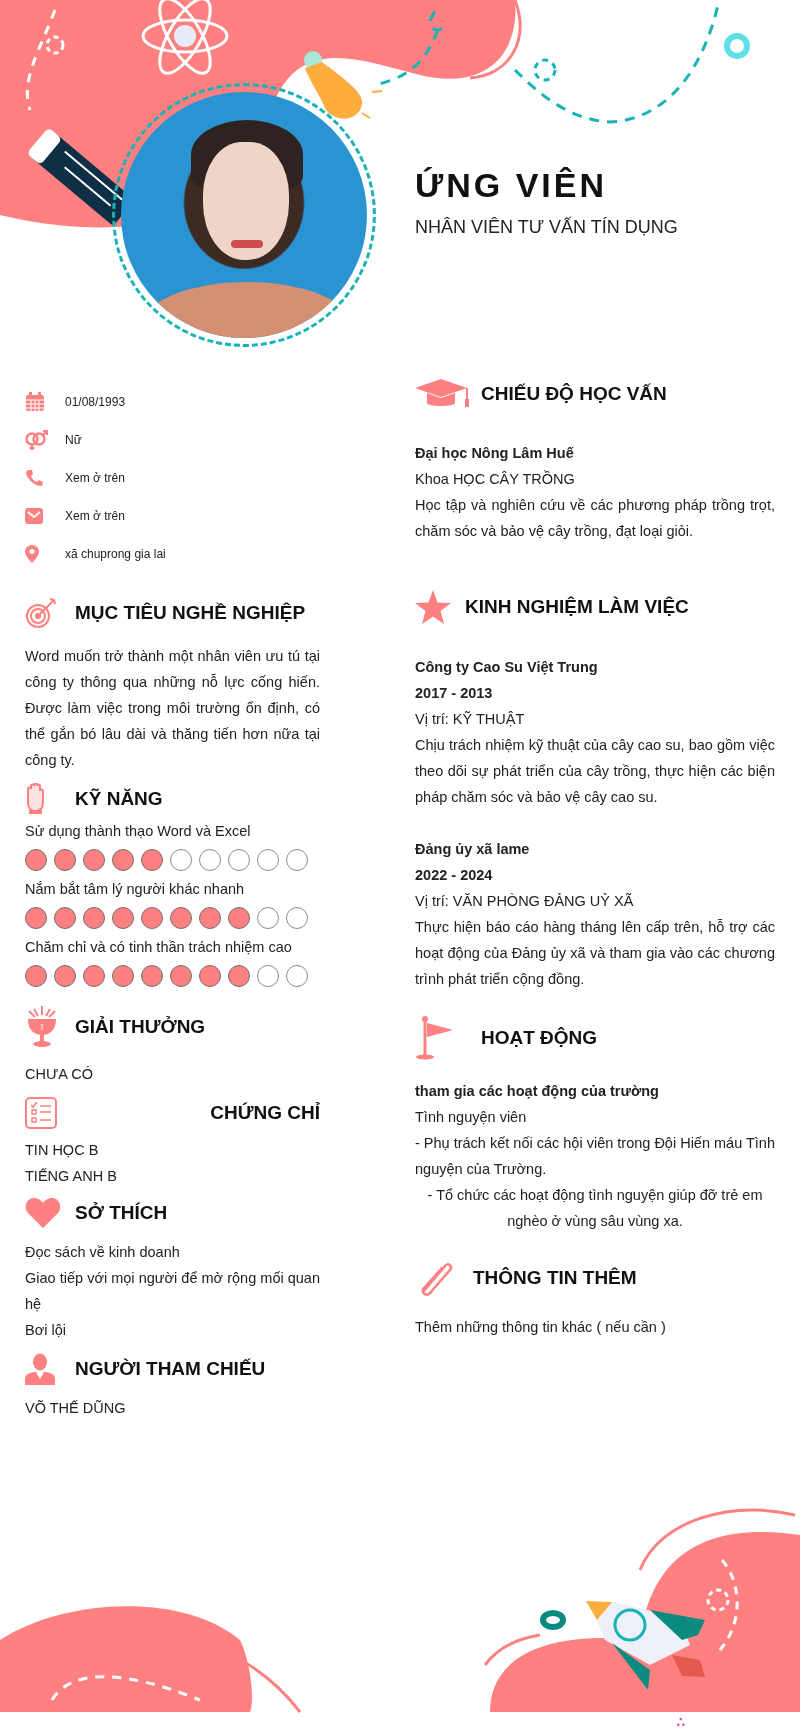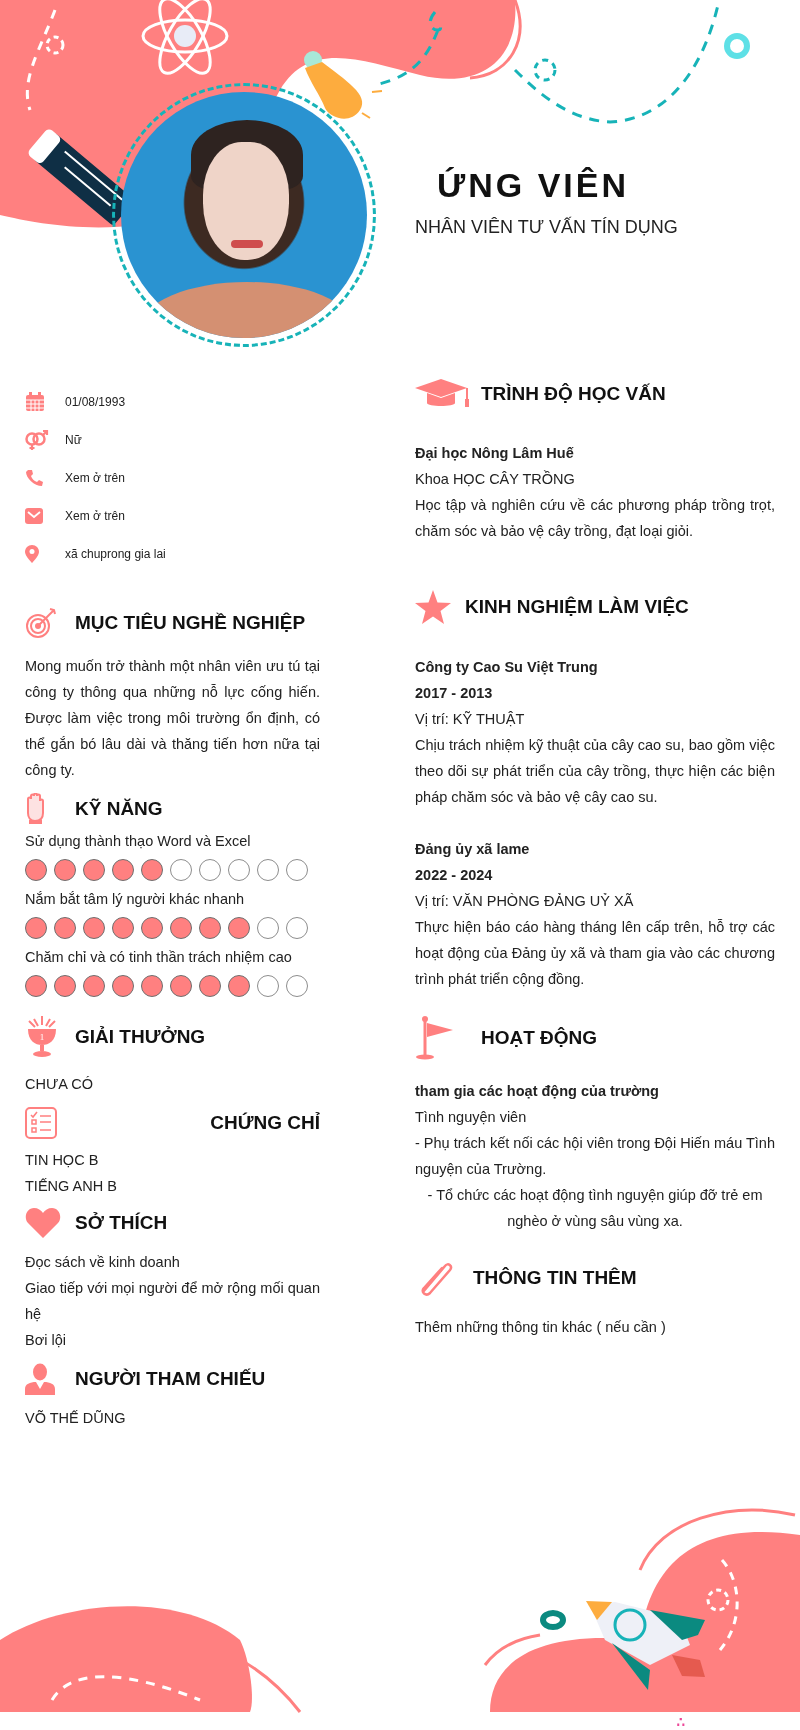--- a/index.html
+++ b/index.html
@@ -1,19 +1,19 @@
 <!DOCTYPE html>
 <html><head>
 <meta charset="utf-8">
 <style>
   * { box-sizing: border-box; margin: 0; padding: 0; }
   html, body { width: 800px; height: 1730px; background: #ffffff; overflow: hidden; }
   body { position: relative; font-family: "Liberation Sans", "DejaVu Sans", sans-serif; color: #222; }
   .deco { position: absolute; left: 0; top: 0; pointer-events: none; }
-  .header-title { position: absolute; left: 437px; top: 166px; font-size: 34px; font-weight: bold; letter-spacing: 3px; color: #111; }
+  .header-title { position: absolute; left: 415px; top: 166px; font-size: 34px; font-weight: bold; letter-spacing: 3px; color: #111; }
   .header-sub { position: absolute; left: 415px; top: 217px; font-size: 18px; color: #222; }
   .avatar-wrap { position: absolute; left: 112px; top: 83px; width: 264px; height: 264px; border-radius: 50%; border: 3px dashed #17b3b8; padding: 6px; }
   .avatar { width: 100%; height: 100%; border-radius: 50%; background: radial-gradient(ellipse at 50% 45%, #f1d6cc 0 22%, #3d2a22 23% 34%, #2a93d1 35% 100%); position: relative; overflow: hidden; }
   .avatar .face { position: absolute; left: 82px; top: 50px; width: 86px; height: 118px; border-radius: 45% 45% 48% 48%; background: #efd4c8; }
   .avatar .hair { position: absolute; left: 70px; top: 28px; width: 112px; height: 70px; border-radius: 50% 50% 20% 20%; background: #2e2320; }
   .avatar .lips { position: absolute; left: 110px; top: 148px; width: 32px; height: 8px; border-radius: 6px; background: #cf4d4d; }
   .avatar .body { position: absolute; left: 20px; top: 190px; width: 212px; height: 90px; border-radius: 50% 50% 0 0; background: #d49072; }
 
   .col-left { position: absolute; left: 25px; top: 383px; width: 295px; }
   .col-right { position: absolute; left: 415px; top: 378px; width: 360px; }
@@ -149,33 +149,33 @@
       <span class="ic">
         <svg width="14" height="18" viewBox="0 0 14 18">
             <path d="M7 0 C11 0 14 3 14 7 C14 11 7 18 7 18 C7 18 0 11 0 7 C0 3 3 0 7 0 Z" fill="#ff8080"></path>
             <circle cx="7" cy="6.5" r="2.5" fill="#fff"></circle>
           </svg>
       </span>
       <span class="txt">xã chuprong gia lai</span>
     </div>
   </div>
 
-  <div style="margin-top:34px;">
+  <div style="margin-top:24px;">
     <div class="sec-head">
       <span class="ic">
         <svg width="32" height="32" viewBox="0 0 32 32">
             <circle cx="13" cy="19" r="11" stroke="#ff8080" stroke-width="2" fill="none"></circle>
             <circle cx="13" cy="19" r="7" stroke="#ff8080" stroke-width="2" fill="none"></circle>
             <circle cx="13" cy="19" r="3" fill="#ff8080"></circle>
             <path d="M13 19 L29 3 M25 2 L29 3 L30 7" stroke="#ff8080" stroke-width="2" fill="none"></path>
           </svg>
       </span>
       <h2>MỤC TIÊU NGHỀ NGHIỆP</h2>
     </div>
-    <p class="para">Mong muốn trở thành một nhân viên ưu tú tại công ty thông qua những nỗ lực cống hiến. Được làm việc trong môi trường ổn định, có thể gắn bó lâu dài và thăng tiến hơn nữa tại công ty.</p>
+    <p class="para">Word muốn trở thành một nhân viên ưu tú tại công ty thông qua những nỗ lực cống hiến. Được làm việc trong môi trường ổn định, có thể gắn bó lâu dài và thăng tiến hơn nữa tại công ty.</p>
   </div>
 
   <div style="margin-top:10px;">
     <div class="sec-head" style="margin-bottom:8px;">
       <span class="ic">
         <svg width="24" height="32" viewBox="0 0 24 32">
             <path d="M3 12 V6 C3 4 6 4 6 6 V3 C6 1 9 1 9 3 V2 C9 0 12 0 12 2 V3 C12 1 15 1 15 3 V8 C15 6 18 6 18 8 V20 C18 26 14 28 10 28 C5 28 3 24 3 20 Z" fill="#fde2e2" stroke="#ff8080" stroke-width="2"></path>
             <rect x="4" y="27" width="13" height="4" fill="#ff8080"></rect>
           </svg>
       </span>
@@ -289,21 +289,21 @@
   <div>
     <div class="sec-head" style="margin-bottom:30px;">
       <span class="ic" style="width:66px;">
         <svg width="56" height="32" viewBox="0 0 56 32">
             <path d="M0 10 L26 1 L52 10 L26 19 Z" fill="#ff8080"></path>
             <path d="M12 15 V25 C12 29 40 29 40 25 V15 L26 20 Z" fill="#ff8080"></path>
             <path d="M52 10 V22" stroke="#ff8080" stroke-width="2"></path>
             <rect x="50" y="21" width="4" height="8" fill="#ff8080"></rect>
           </svg>
       </span>
-      <h2>TRÌNH ĐỘ HỌC VẤN</h2>
+      <h2>CHIẾU ĐỘ HỌC VẤN</h2>
     </div>
     <p class="para bold">Đại học Nông Lâm Huế</p>
     <p class="para">Khoa HỌC CÂY TRỒNG</p>
     <p class="para">Học tập và nghiên cứu về các phương pháp trồng trọt, chăm sóc và bảo vệ cây trồng, đạt loại giỏi.</p>
   </div>
 
   <div style="margin-top:46px;">
     <div class="sec-head" style="margin-bottom:30px;">
       <span class="ic">
         <svg width="36" height="34" viewBox="0 0 36 34">

